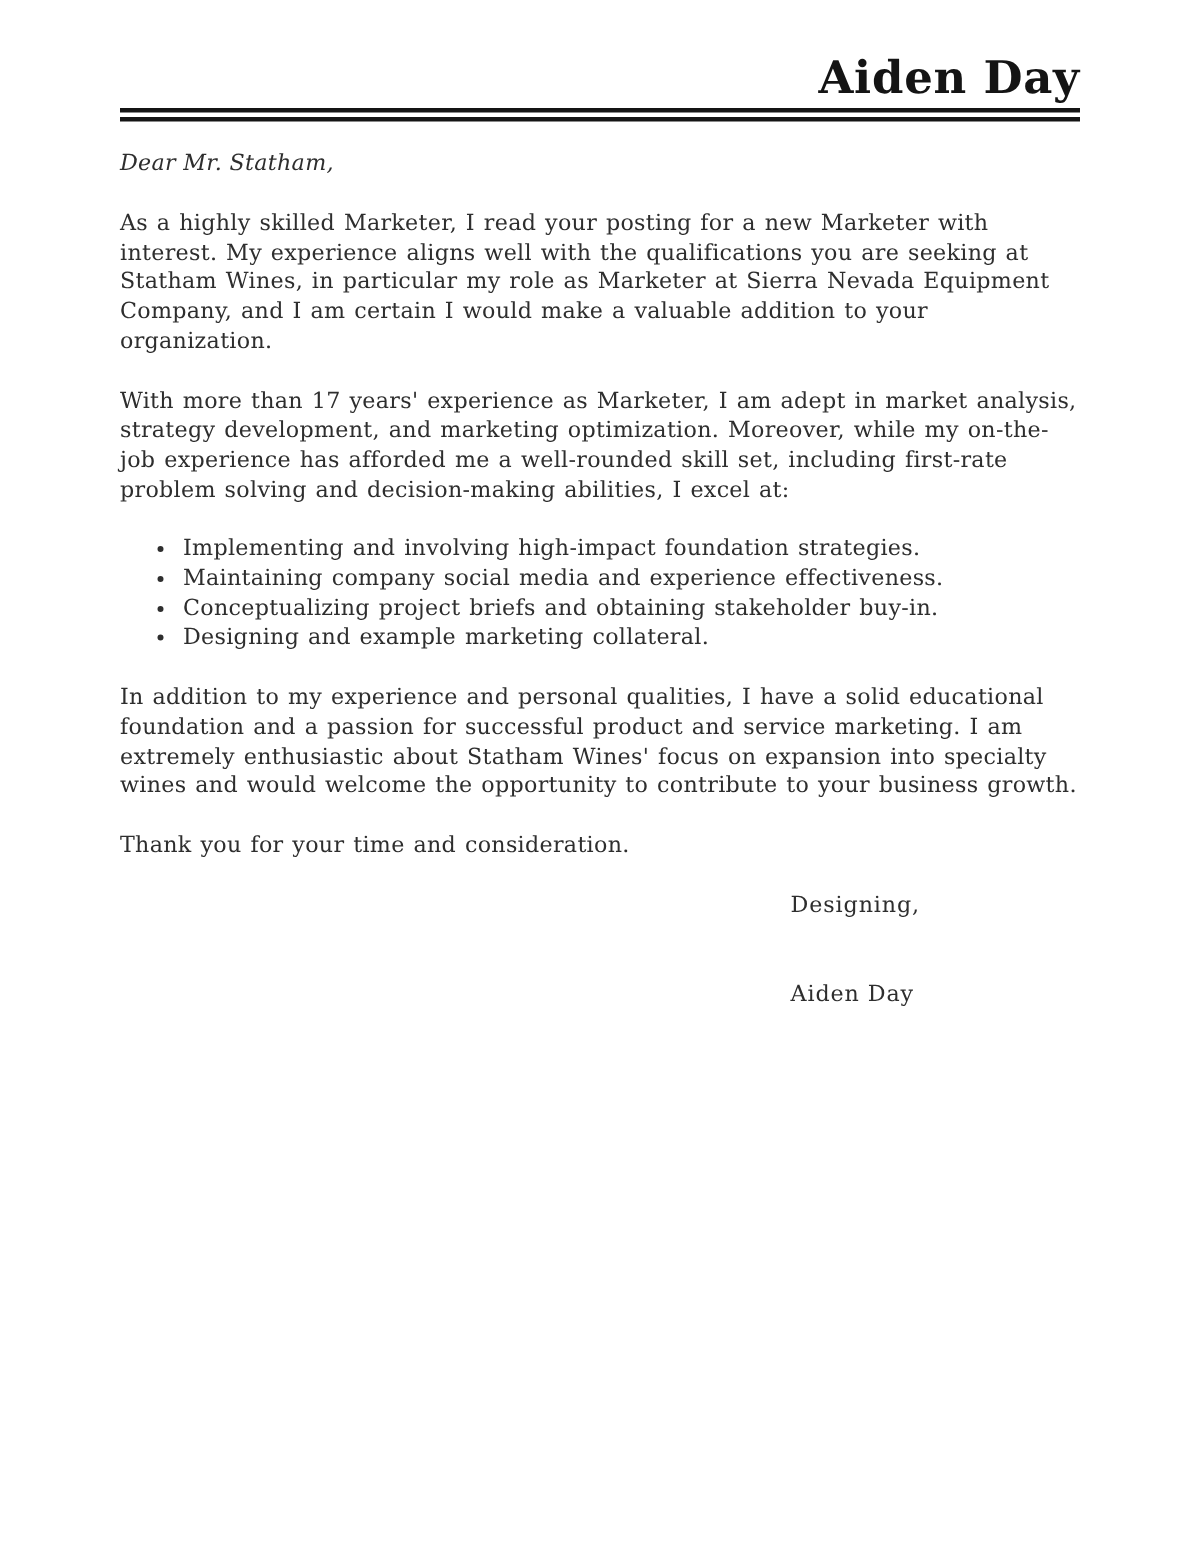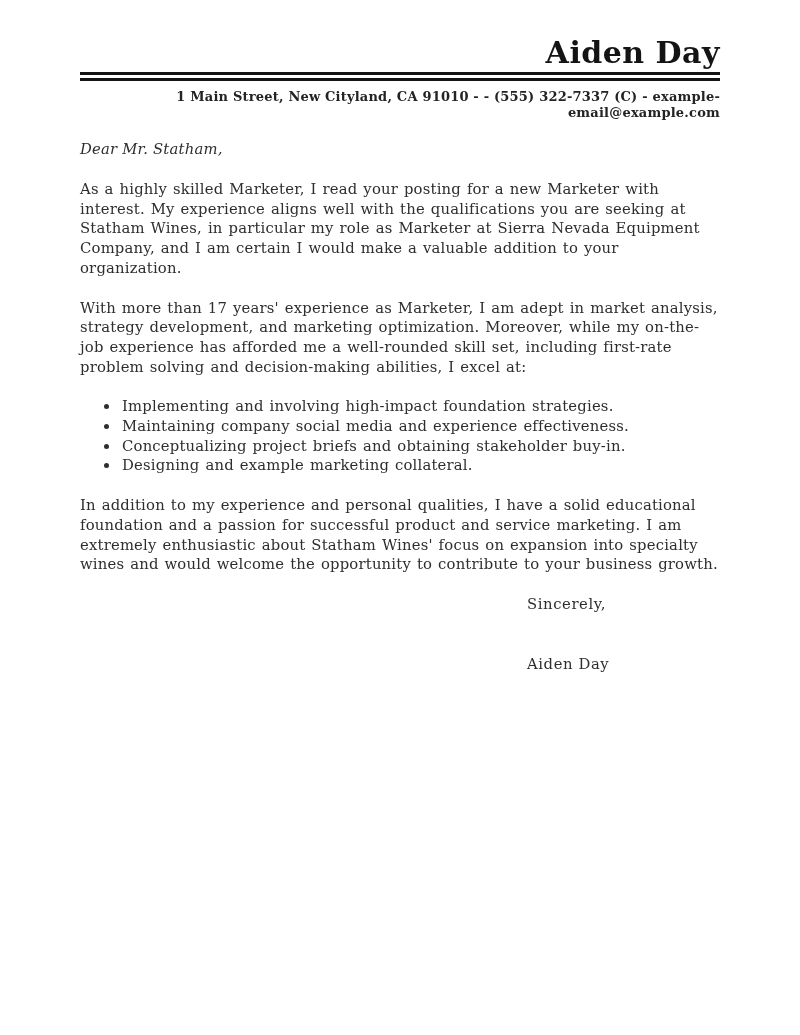--- a/index.html
+++ b/index.html
@@ -84,38 +84,38 @@
 </head>
 <body>
 
 <div class="page">
   <div class="content">
 
     <div class="header-name">Aiden Day</div>
 
     <div class="double-rule"></div>
 
-    <div class="contact-line">1 Main Street, New Cityland, CA 91010 - - (555) 322-7337 (C) - example-email@example.com</div>
 
     <div class="greeting">Dear Mr. Statham,</div>
 
     <p class="para">As a highly skilled Marketer, I read your posting for a new Marketer with interest. My experience aligns well with the qualifications you are seeking at Statham Wines, in particular my role as Marketer at Sierra Nevada Equipment Company, and I am certain I would make a valuable addition to your organization.</p>
 
     <p class="para">With more than 17 years' experience as Marketer, I am adept in market analysis, strategy development, and marketing optimization. Moreover, while my on-the-job experience has afforded me a well-rounded skill set, including first-rate problem solving and decision-making abilities, I excel at:</p>
 
     <ul class="skills">
       <li>Implementing and involving high-impact foundation strategies.</li>
       <li>Maintaining company social media and experience effectiveness.</li>
       <li>Conceptualizing project briefs and obtaining stakeholder buy-in.</li>
       <li>Designing and example marketing collateral.</li>
     </ul>
 
     <p class="para">In addition to my experience and personal qualities, I have a solid educational foundation and a passion for successful product and service marketing. I am extremely enthusiastic about Statham Wines' focus on expansion into specialty wines and would welcome the opportunity to contribute to your business growth.</p>
 
 
+    <p class="thanks">Thank you for your time and consideration.</p>
 
     <div class="signoff-block">
-      <div>Sincerely,</div>
+      <div>Designing,</div>
       <div class="signature-name">Aiden Day</div>
     </div>
 
   </div>
 </div>
 
 </body></html>

